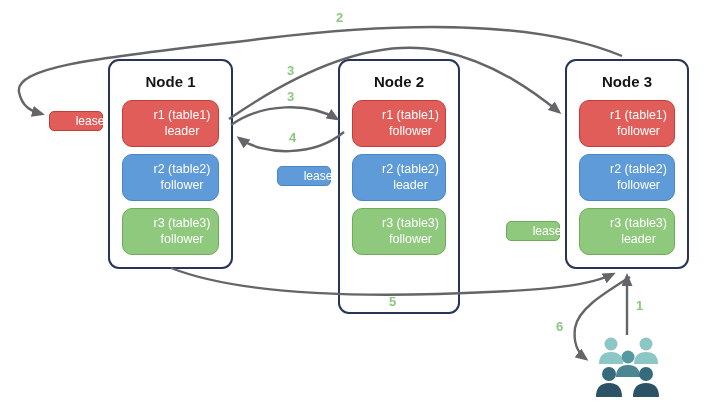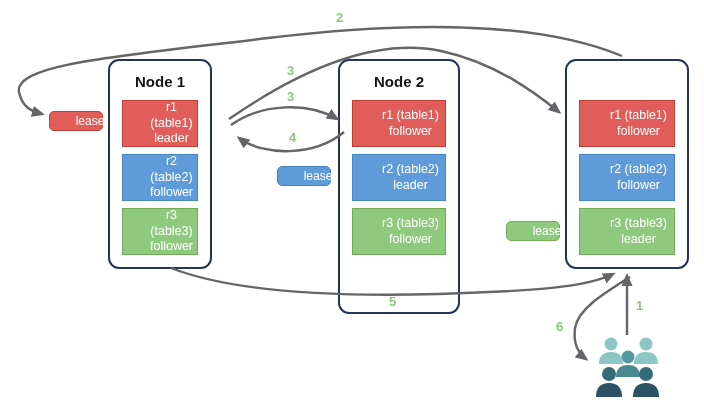--- a/index.html
+++ b/index.html
@@ -8,21 +8,21 @@
     font-family:"Liberation Sans","DejaVu Sans",sans-serif;
   }
   .node{
     position:absolute;background:#fff;border:2px solid var(--node-border,#263457);
     border-radius:11px;box-sizing:border-box;
   }
   .node-title{
     text-align:center;margin-top:12px;font-size:15px;font-weight:bold;color:#151515;height:27px;
   }
   .replica{
-    position:absolute;left:12px;right:12px;height:47px;border-radius:0;
+    position:absolute;left:12px;right:12px;height:47px;border-radius:10px;
     display:flex;flex-direction:column;align-items:center;justify-content:center;
     color:#fff;font-size:12.5px;line-height:1.25;box-sizing:border-box;text-align:center;padding-left:23px;
   }
   .replica.red{background:var(--red-fill,#e15d59);border:1.5px solid var(--red-border,#c23c38);}
   .replica.blue{background:var(--blue-fill,#5e9bd8);border:1.5px solid var(--blue-border,#4a85c4);}
   .replica.green{background:var(--green-fill,#8fc97e);border:1.5px solid var(--green-border,#6fab58);}
   .r1{top:39px}.r2{top:93px}.r3{top:147px}
   .lease{
     position:absolute;width:54px;height:20px;border-radius:5px;color:#fff;font-size:12px;
     display:flex;align-items:center;justify-content:center;box-sizing:border-box;padding-left:28px;
@@ -33,21 +33,21 @@
   .step{
     position:absolute;color:var(--step-label,#8cc87c);font-size:13px;font-weight:bold;
   }
   #arrow-layer{position:absolute;left:0;top:0;pointer-events:none;}
 </style>
 </head>
 <body>
 
 <div id="canvas">
 
-  <div class="node" style="left:108px;top:59px;width:104px;height:210px;">
+  <div class="node" style="left:108px;top:59px;width:125px;height:210px;">
     <div class="node-title">Node 1</div>
     <div class="replica red r1">
       <span>r1 (table1)</span>
       <span>leader</span>
     </div>
     <div class="replica blue r2">
       <span>r2 (table2)</span>
       <span>follower</span>
     </div>
     <div class="replica green r3">
@@ -66,20 +66,21 @@
       <span>r2 (table2)</span>
       <span>leader</span>
     </div>
     <div class="replica green r3">
       <span>r3 (table3)</span>
       <span>follower</span>
     </div>
   </div>
 
   <div class="node" style="left:565px;top:59px;width:124px;height:210px;">
+    <div class="node-title">Node 3</div>
     <div class="replica red r1">
       <span>r1 (table1)</span>
       <span>follower</span>
     </div>
     <div class="replica blue r2">
       <span>r2 (table2)</span>
       <span>follower</span>
     </div>
     <div class="replica green r3">
       <span>r3 (table3)</span>

